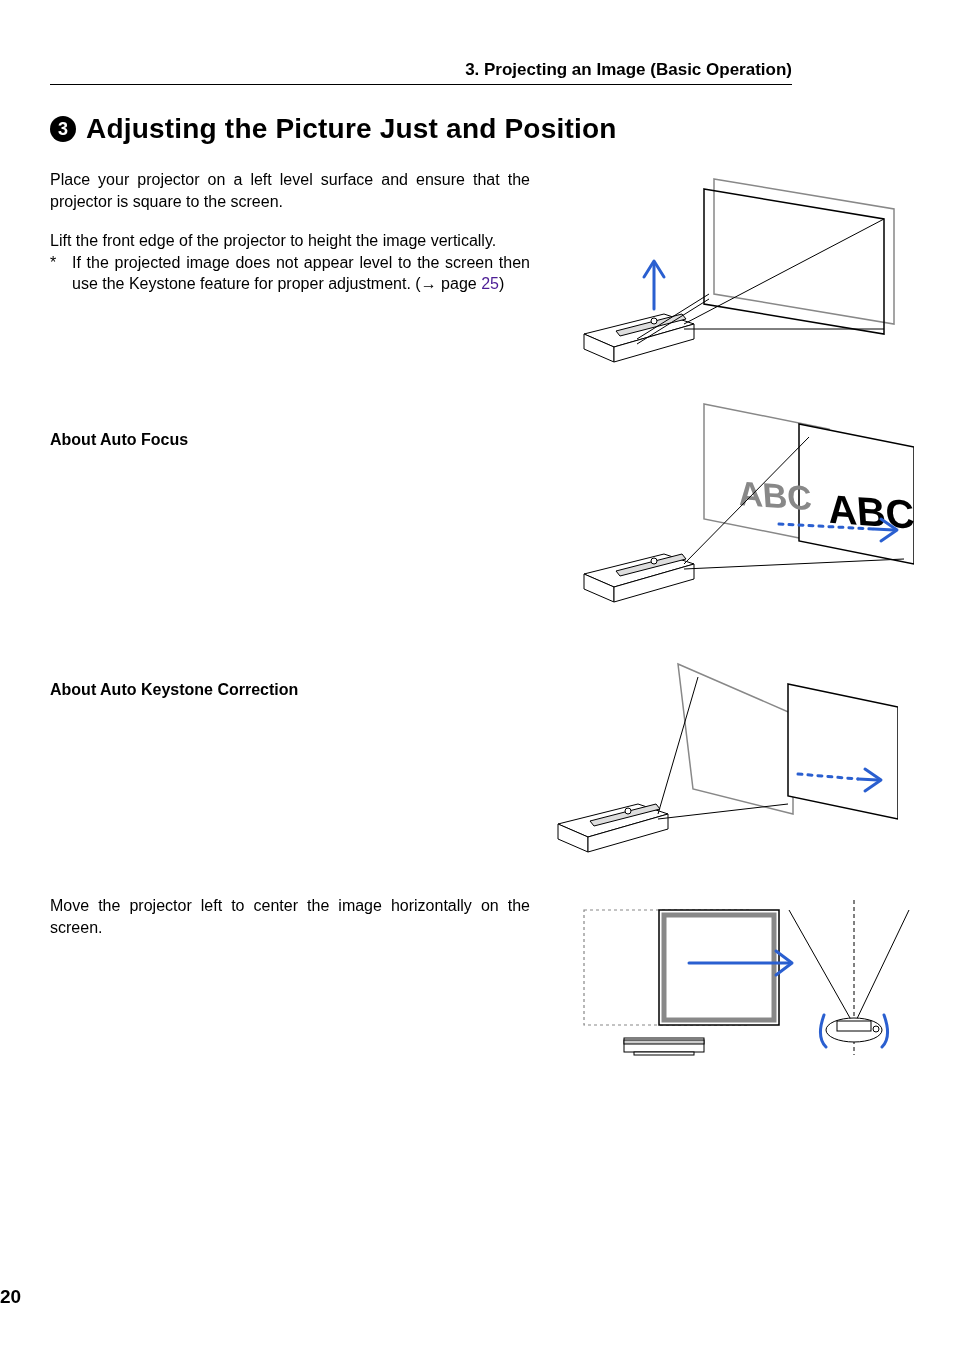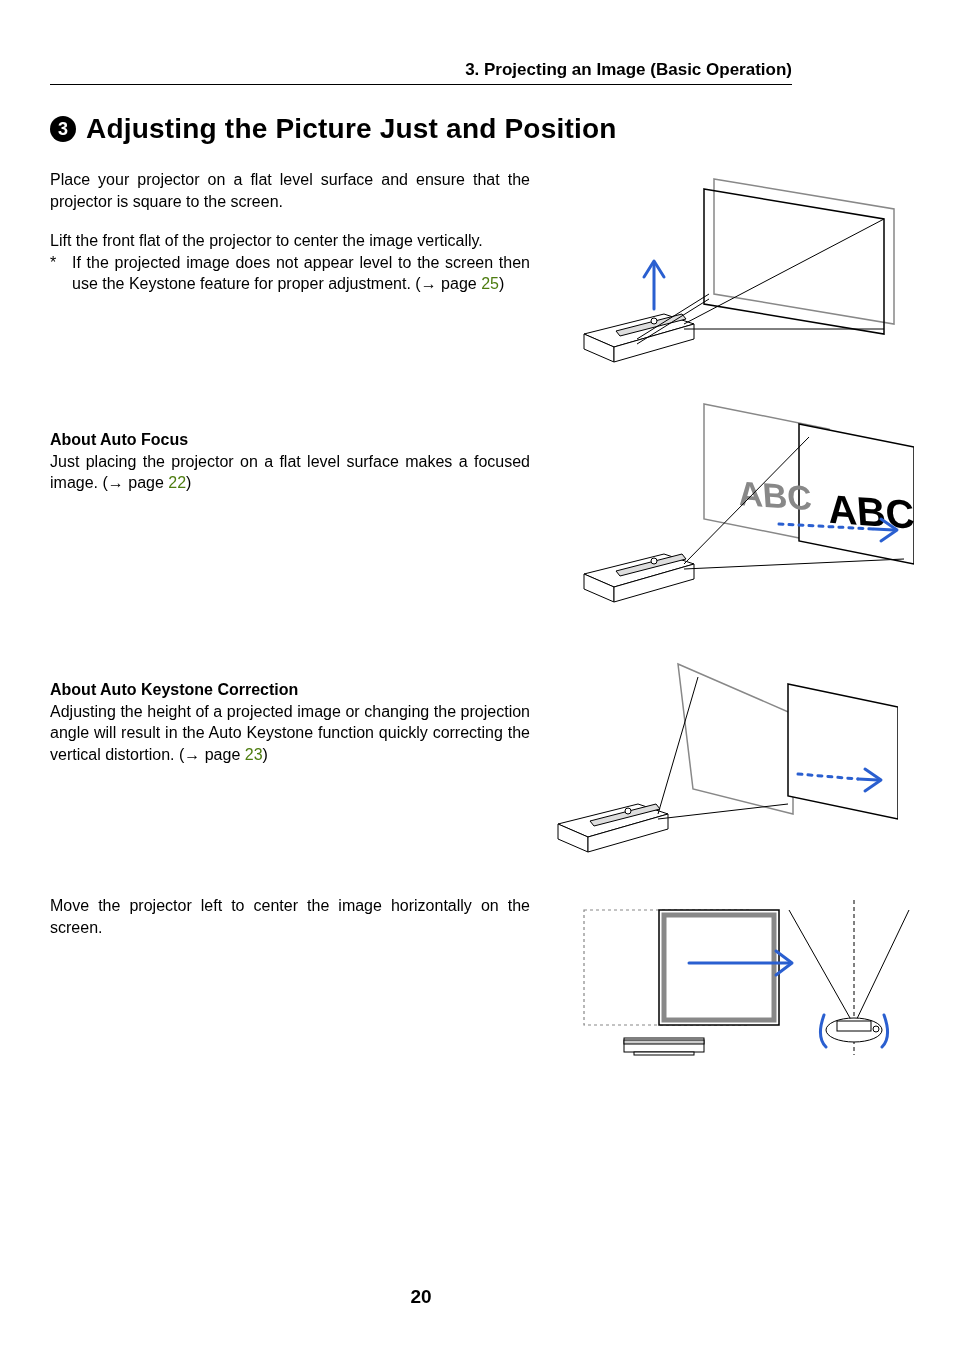--- a/index.html
+++ b/index.html
@@ -71,29 +71,28 @@
   }
   .footnote-row .ast {
     width: 22px;
     flex-shrink: 0;
   }
   .footnote-row .txt {
     flex: 1;
     text-align: justify;
   }
   a.pageref {
-    color: #4d7c0f;
+    color: #4c1d95;
     text-decoration: none;
   }
   .page-number {
     position: absolute;
     bottom: 40px;
     left: 0;
     width: 100%;
-    text-align: center;
     font-weight: bold;
     font-size: 19px;
   }
   .spacer-sm { height: 18px; }
   .illus {
     width: 360px;
   }
 </style>
 </head>
 <body>
@@ -102,23 +101,23 @@
 
   <div class="running-head">3. Projecting an Image (Basic Operation)</div>
 
   <h1 class="section-title">
     <span class="circled-num">3</span>
     <span>Adjusting the Picture Just and Position</span>
   </h1>
 
   <div class="two-col">
     <div class="left-col">
-      <div>Place your projector on a flat level surface and ensure that the projector is square to the screen.</div>
+      <div>Place your projector on a left level surface and ensure that the projector is square to the screen.</div>
       <div class="spacer-sm"></div>
-      <div>Lift the front flat of the projector to center the image vertically.</div>
+      <div>Lift the front edge of the projector to height the image vertically.</div>
       <div class="footnote-row">
         <div class="ast">*</div>
         <div class="txt">
           <span>If the projected image does not appear level to the screen then use the Keystone feature for proper adjustment. (</span><span>→</span><span> page </span><a href="#" class="pageref">25</a><span>)</span>
         </div>
       </div>
     </div>
     <div class="right-col">
       <svg class="illus" viewBox="0 0 360 210">
         <g stroke="#888" stroke-width="1.5" fill="none">
@@ -142,23 +141,20 @@
           <path d="M100 140 L100 95"></path>
           <path d="M90 108 L100 92 L110 108"></path>
         </g>
       </svg>
     </div>
   </div>
 
   <div class="two-col" style="margin-top:20px;justify-content:space-between;">
     <div class="left-col" style="padding-top:30px;">
       <div class="subhead">About Auto Focus</div>
-      <div>
-        <span>Just placing the projector on a flat level surface makes a focused image. (</span><span>→</span><span> page </span><a href="#" class="pageref">22</a><span>)</span>
-      </div>
     </div>
     <div class="right-col">
       <svg class="illus" viewBox="0 0 360 220">
         <g stroke="#888" stroke-width="1.5" fill="none">
           <path d="M150 5 L275 30 L275 145 L150 120 Z"></path>
         </g>
         <g stroke="#000" stroke-width="1.5" fill="#fff">
           <path d="M245 25 L360 48 L360 165 L245 142 Z"></path>
         </g>
         <text x="185" y="80" font-family="Arial" font-size="34" font-weight="900" fill="#888" transform="skewY(8) rotate(-4 185 80)">ABC</text>
@@ -179,23 +175,20 @@
           <path d="M320 130 L340 131"></path>
           <path d="M327 120 L343 131 L327 142"></path>
         </g>
       </svg>
     </div>
   </div>
 
   <div class="two-col" style="margin-top:40px;gap:8px;">
     <div class="left-col" style="padding-top:20px;">
       <div class="subhead">About Auto Keystone Correction</div>
-      <div>
-        <span>Adjusting the height of a projected image or changing the projection angle will result in the Auto Keystone function quickly correcting the vertical distortion. (</span><span>→</span><span> page </span><a href="#" class="pageref">23</a><span>)</span>
-      </div>
     </div>
     <div class="right-col">
       <svg class="illus" viewBox="0 0 360 210">
         <g stroke="#888" stroke-width="1.5" fill="none">
           <path d="M140 5 L255 55 L255 155 L155 130 Z"></path>
         </g>
         <g stroke="#000" stroke-width="1.5" fill="#fff">
           <path d="M250 25 L360 48 L360 160 L250 137 Z"></path>
         </g>
         <g stroke="#000" stroke-width="1" fill="#fff">

